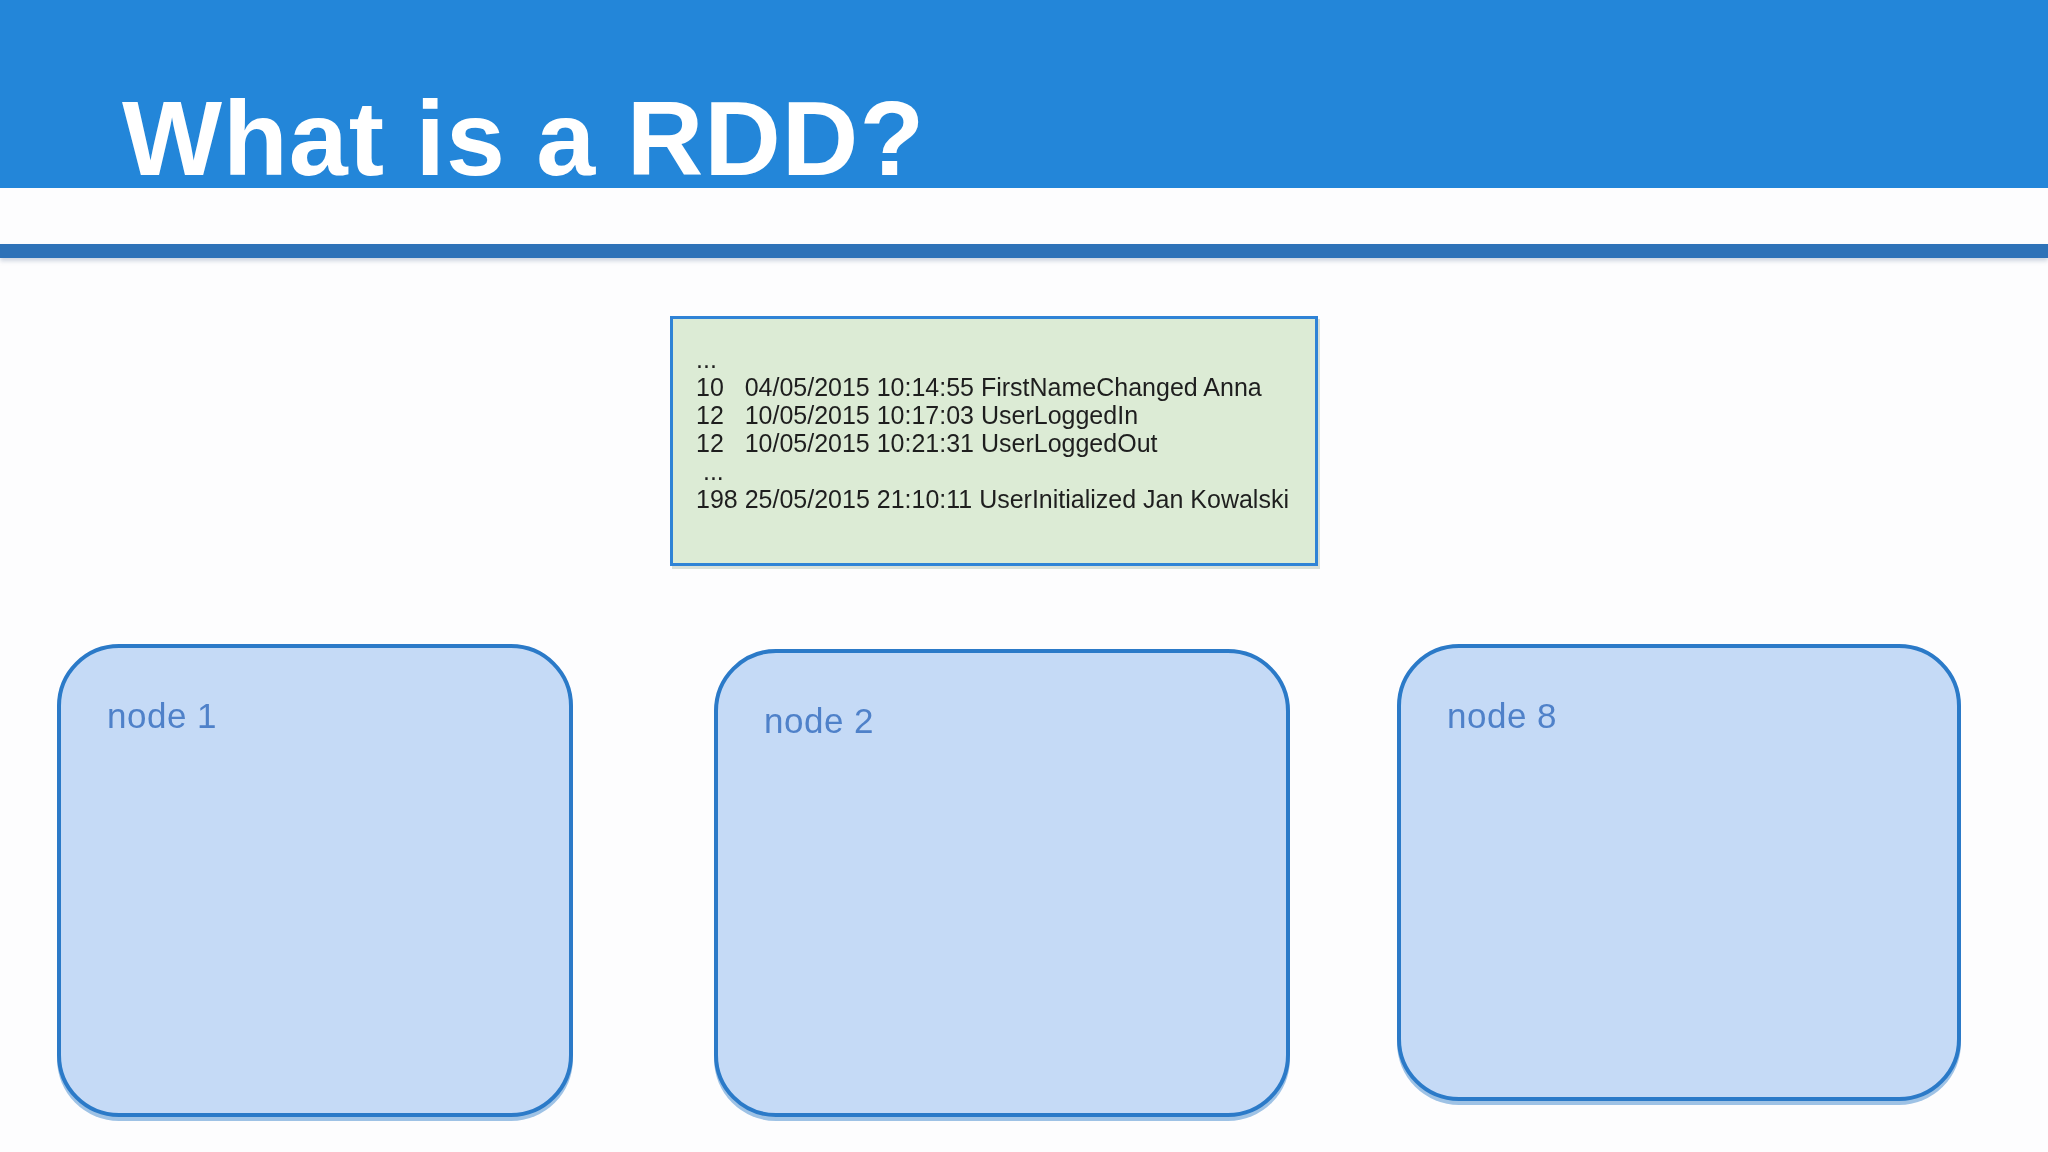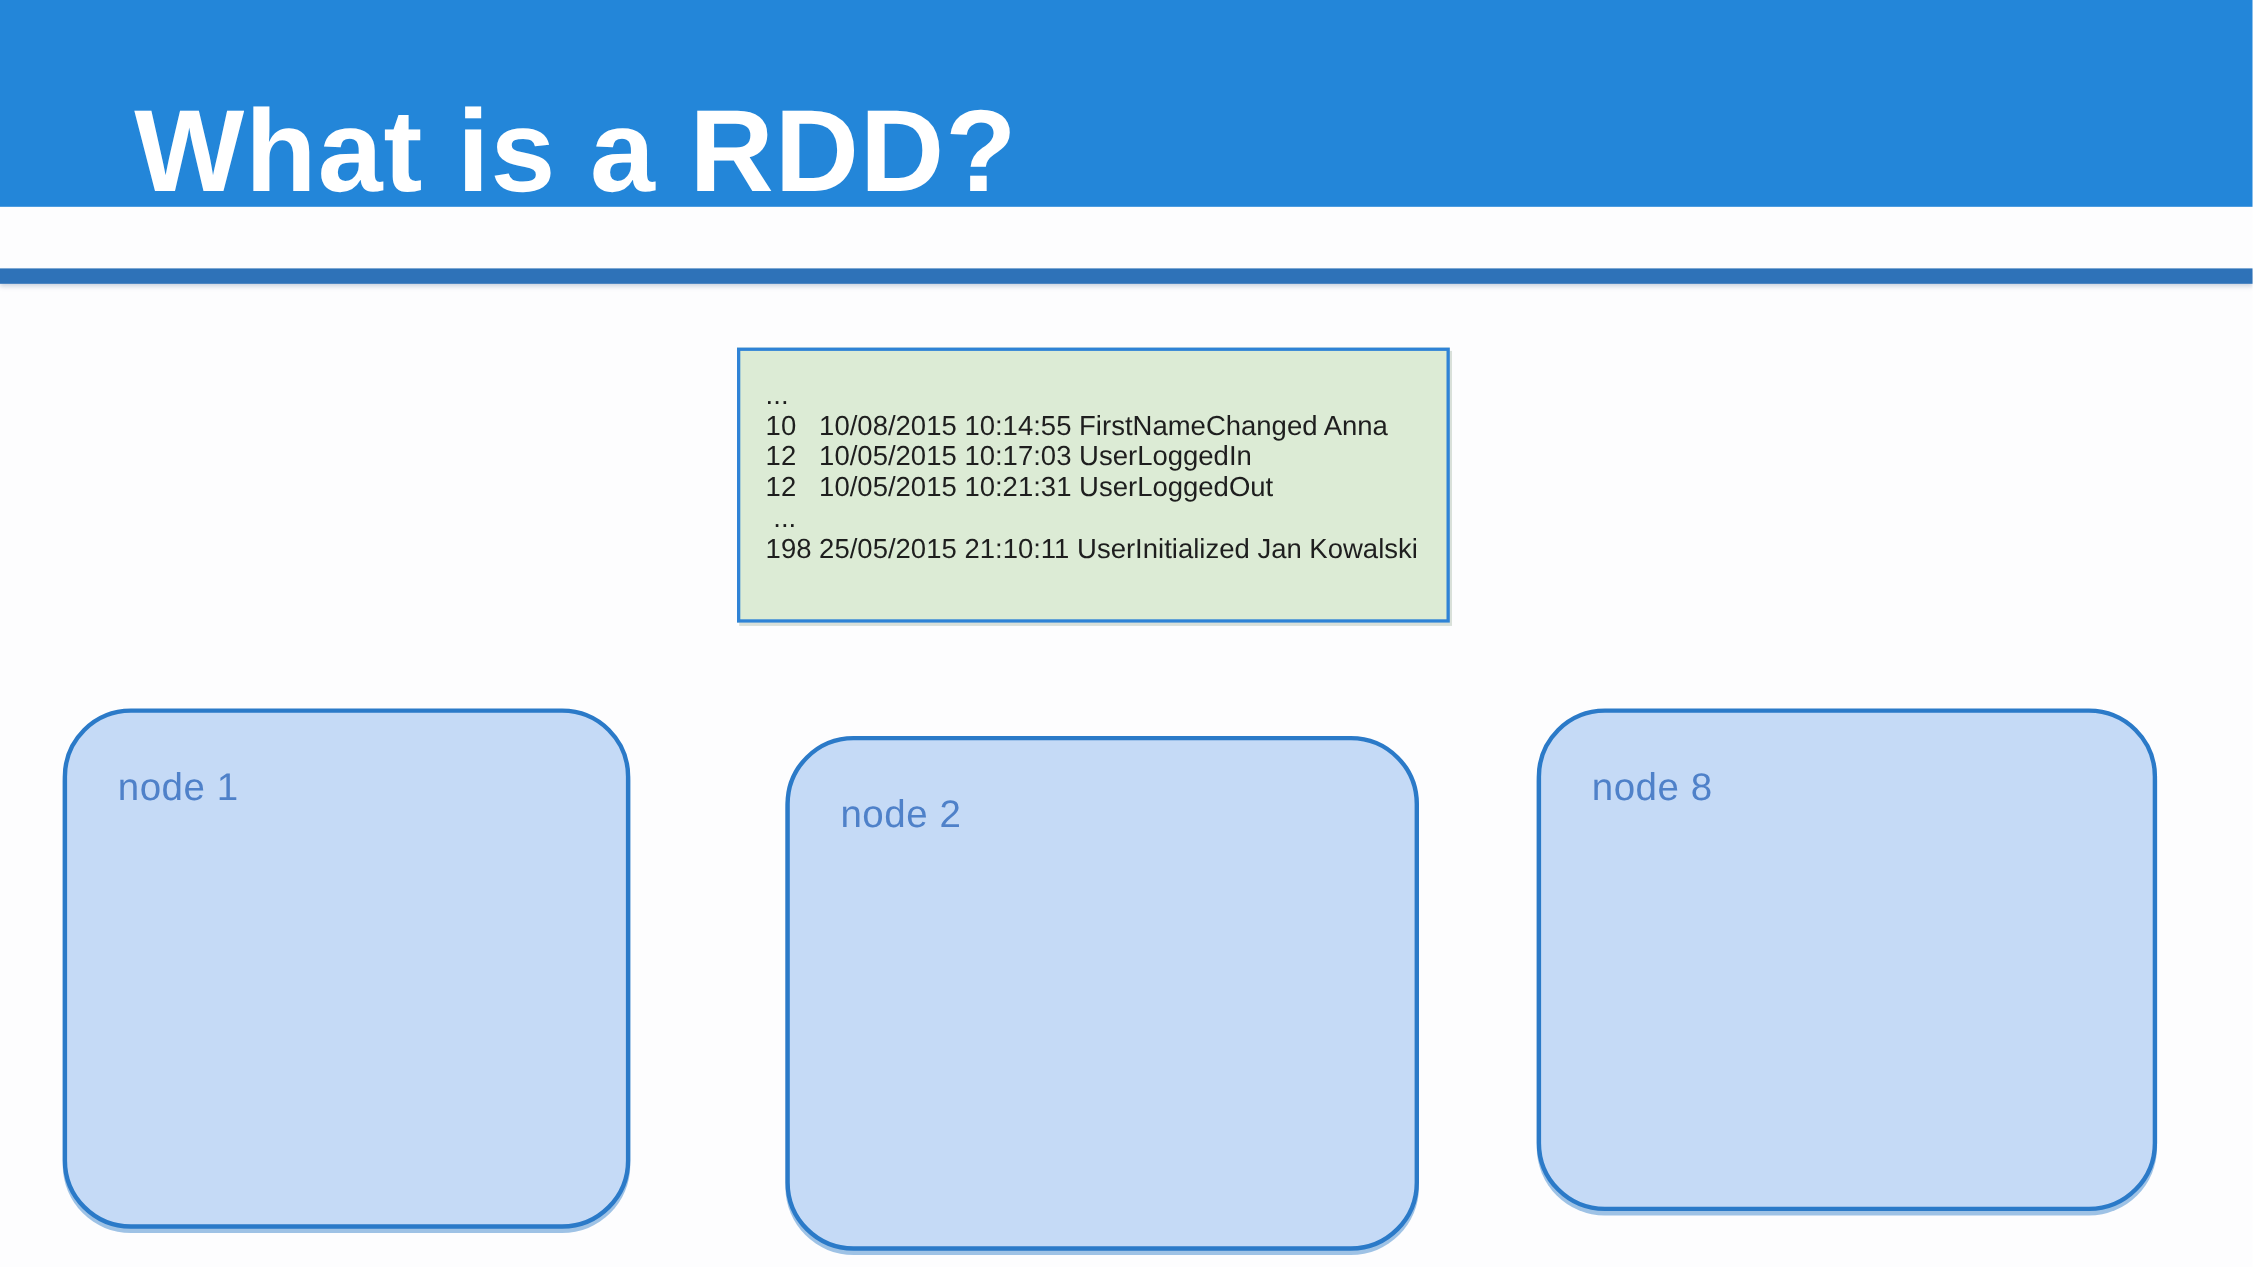--- a/index.html
+++ b/index.html
@@ -65,36 +65,36 @@
     box-shadow: 0 4px 0 rgba(43,122,200,0.45);
   }
   .node-box .node-label {
     display: block;
     padding: 48px 0 0 46px;
     color: #4f81c9;
     font-size: 35px;
     letter-spacing: 0.5px;
   }
   .node-1 { left: 57px;  top: 644px; width: 516px; height: 473px; }
-  .node-2 { left: 714px; top: 649px; width: 576px; height: 468px; margin-top: 20px; }
+  .node-2 { left: 714px; top: 649px; width: 576px; height: 468px; }
   .node-3 { left: 1397px; top: 644px; width: 564px; height: 457px; }
 </style>
 </head>
 <body>
 
 <div class="stage">
 
   <div class="header">
     <h1 class="page-title" style="margin:0;">What is a RDD?</h1>
   </div>
   <div class="header-strip"></div>
 
   <div class="log-box">
     <div class="log-line">...</div>
-    <div class="log-line">10   10/08/2015 10:14:55 FirstNameChanged Anna</div>
+    <div class="log-line">10   04/05/2015 10:14:55 FirstNameChanged Anna</div>
     <div class="log-line">12   10/05/2015 10:17:03 UserLoggedIn</div>
     <div class="log-line">12   10/05/2015 10:21:31 UserLoggedOut</div>
     <div class="log-line"> ...</div>
     <div class="log-line">198 25/05/2015 21:10:11 UserInitialized Jan Kowalski</div>
   </div>
 
   <div class="node-box node-1">
     <span class="node-label">node 1</span>
   </div>
 

